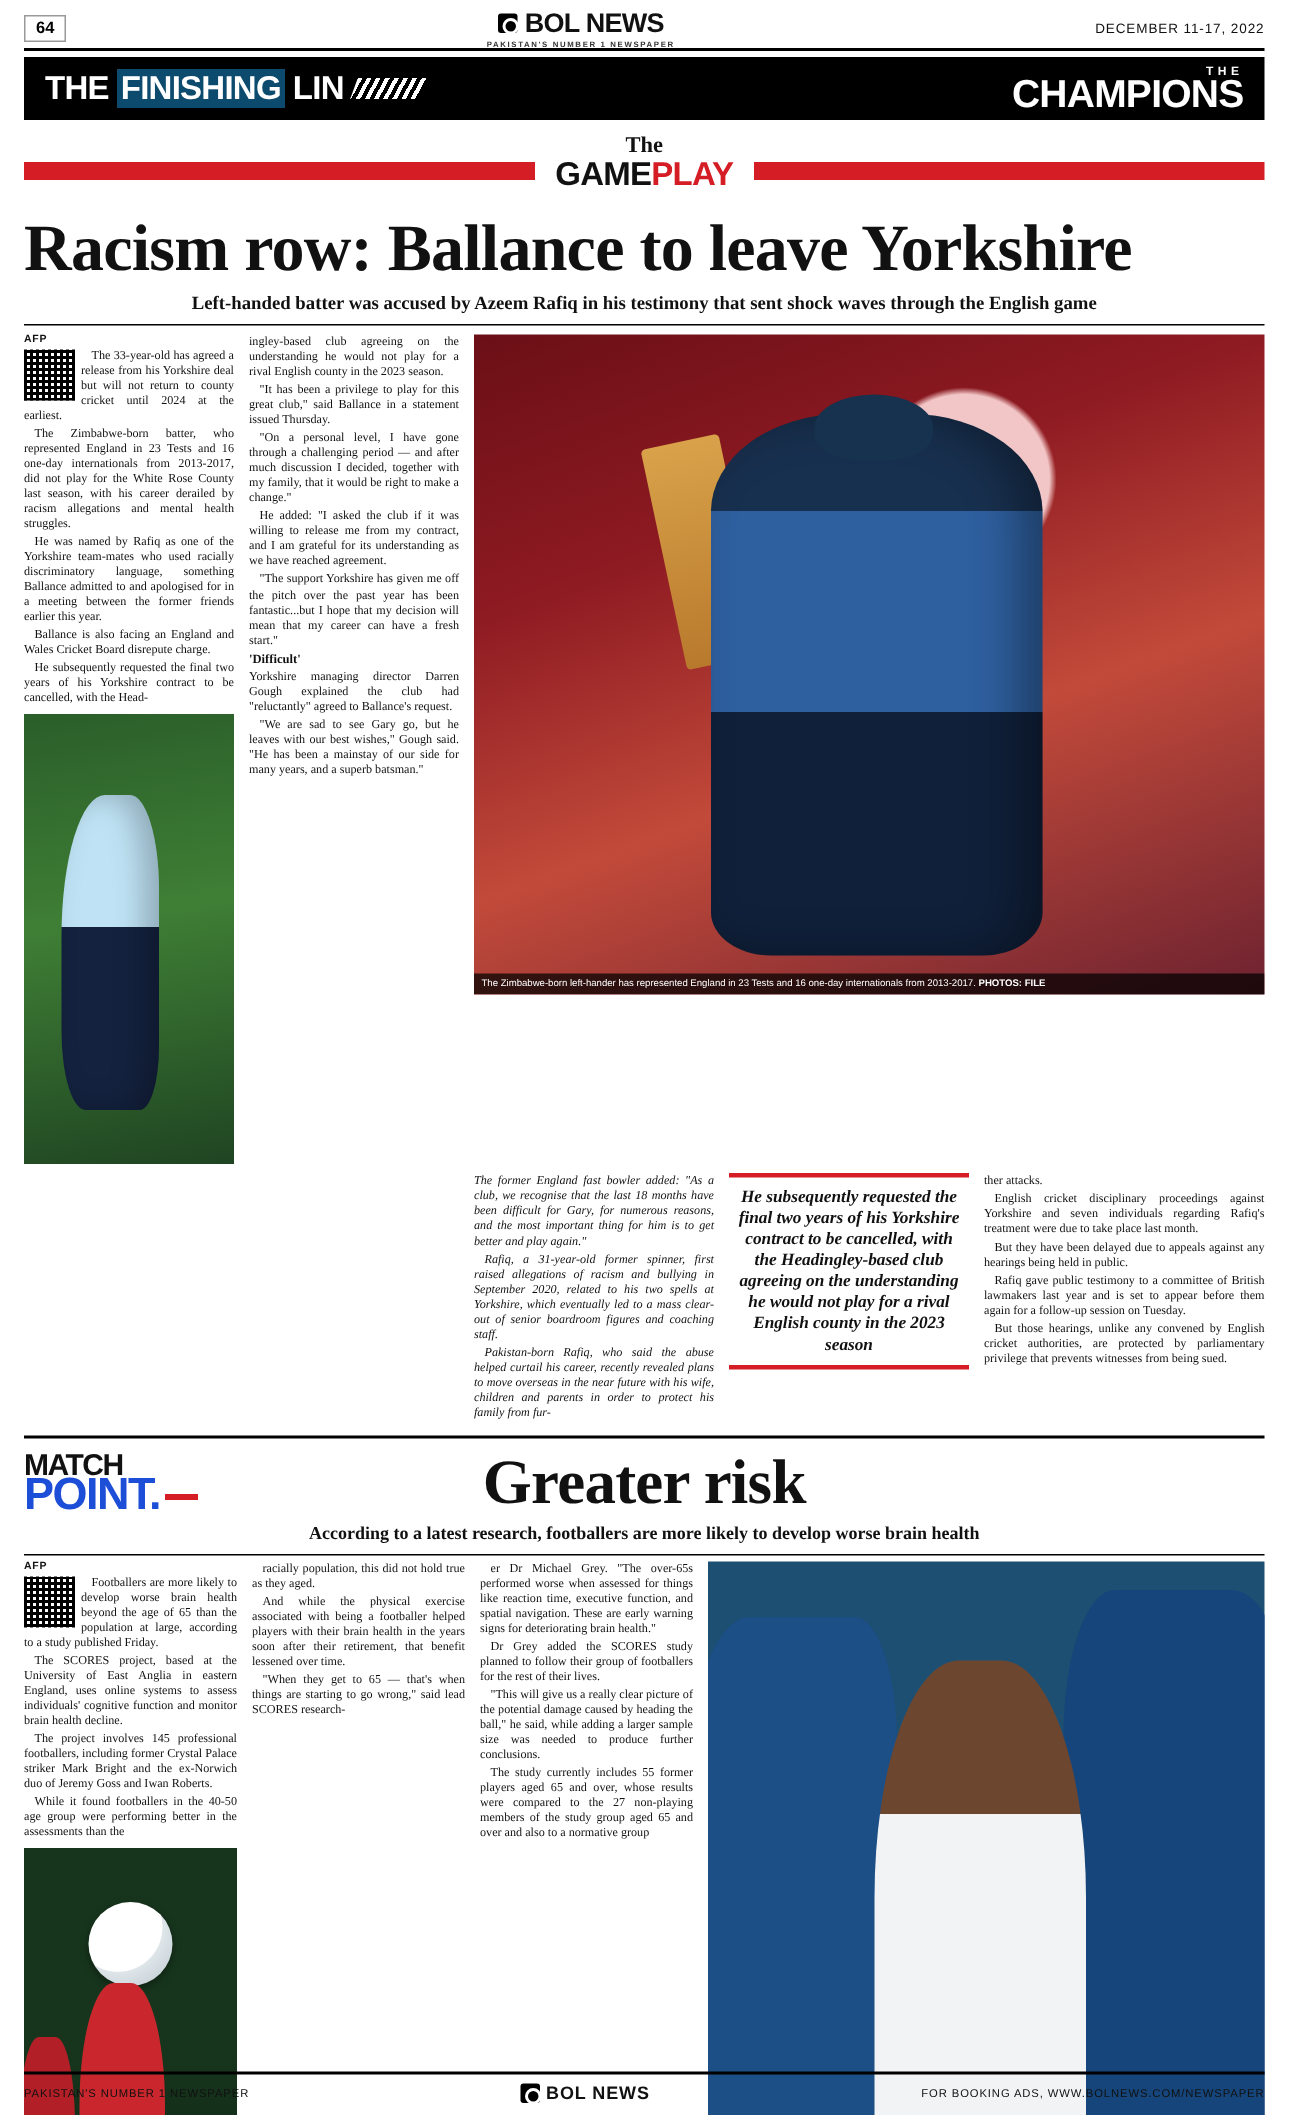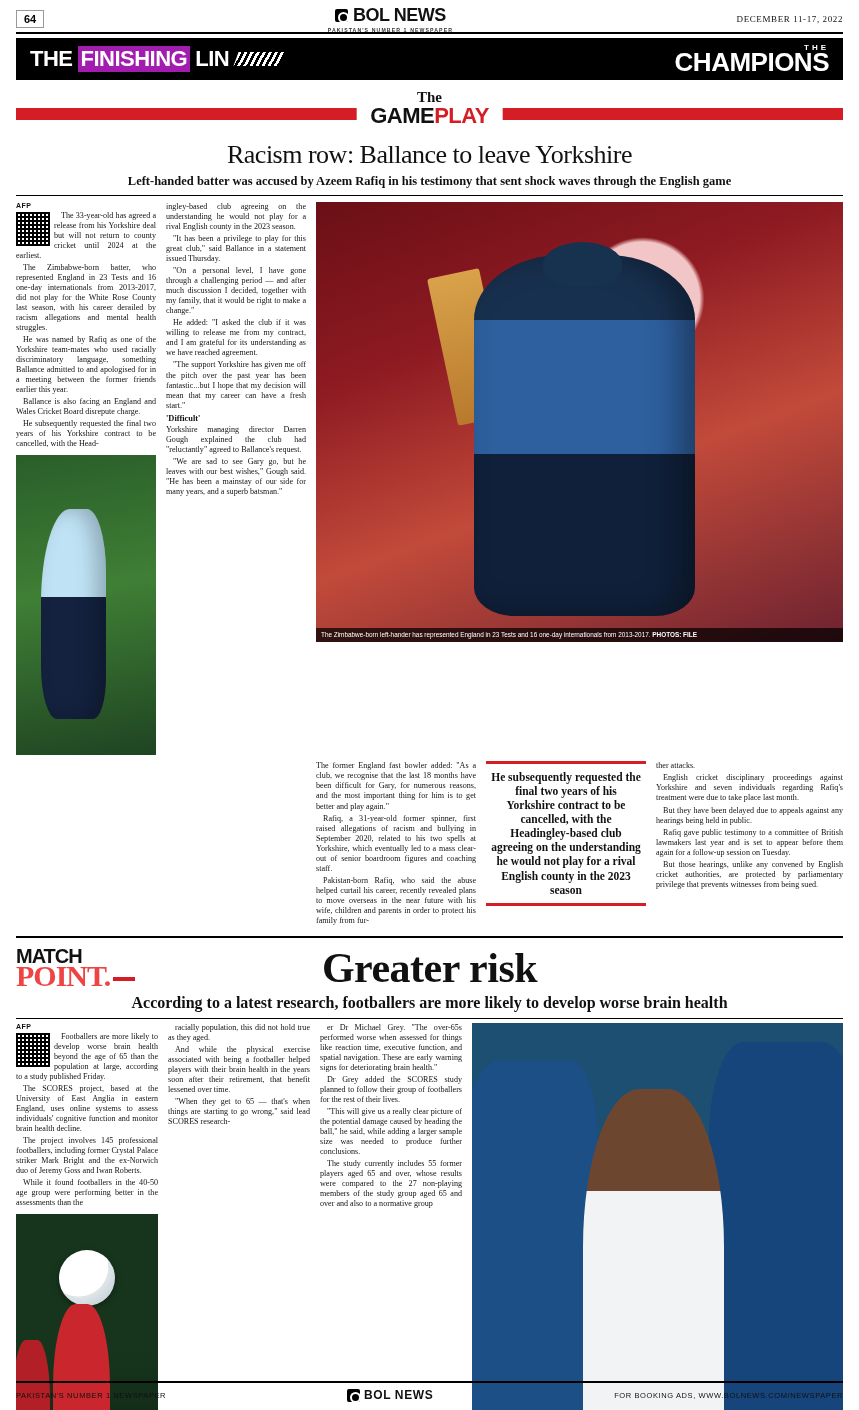--- a/index.html
+++ b/index.html
@@ -25,50 +25,50 @@
   .pagenum {
     border:1px solid #999; font-family:"Liberation Sans",sans-serif;
     font-size: 11px; padding: 2px 7px; color:#000; font-weight:bold;
   }
   .bolnews-top { display:flex; flex-direction:column; align-items:center; }
   .bolnews-line { display:flex; align-items:center; gap:5px; }
   .bol-icon { width:13px; height:13px; background:#000; border-radius:2px; position:relative;}
   .bol-icon:after{content:"";position:absolute;left:3px;top:3px;width:7px;height:7px;border:2px solid #fff;border-radius:50%;}
   .bolnews-name { font-family:"Liberation Sans",sans-serif; font-weight:bold; font-size:18px; letter-spacing:-0.5px;}
   .bolnews-sub { font-family:"Liberation Sans",sans-serif; font-size:5.2px; letter-spacing:1.1px; font-weight:bold; color:#333; margin-top:1px;}
-  .date-top { font-family:Liberation Serif, serif; font-size:9px; letter-spacing:0.6px; color:#111;}
+  .date-top { font-family:Liberation Sans, sans-serif; font-size:9px; letter-spacing:0.6px; color:#111;}
 
   
   .banner {
     display:flex; align-items:center; justify-content:space-between;
     background:#000; color:#fff; height:42px; margin-top:4px; padding: 0 14px;
   }
   .banner-left { font-family:"Liberation Sans",sans-serif; font-weight:bold; font-size:22px; letter-spacing:-0.5px; display:flex; align-items:center; gap:5px;}
-  .fin-hl { background:#a21caf; padding: 0 3px; }
+  .fin-hl { background:#0c4a6e; padding: 0 3px; }
   .banner-left .tail { display:inline-block; width:46px; height:14px; background: repeating-linear-gradient(100deg,#fff 0 3px,#000 3px 6px); transform: skewX(-20deg); margin-left:2px;}
   .banner-right { text-align:right; line-height:0.85; }
   .banner-right .the { font-family:"Liberation Sans",sans-serif; font-size:8px; letter-spacing:3px; font-weight:bold;}
   .banner-right .champ { font-family:"Liberation Sans",sans-serif; font-size:26px; font-weight:bold; letter-spacing:-0.5px;}
   .banner-right .champ .c1 { color:#fff;}
 
   
   .gameplay-wrap { position:relative; margin-top:10px; height:40px; }
   .gameplay-bar { position:absolute; left:0; right:0; top:18px; height:12px; background:#d41d24; }
   .gameplay-box {
     position:absolute; left:50%; transform:translateX(-50%); top:0;
     background:#fff; padding: 0 14px; text-align:center; line-height:1;
   }
   .gameplay-box .the { font-family:"Liberation Serif",serif; font-weight:bold; font-size:15px; }
   .gameplay-box .gp { font-family:"Liberation Sans",sans-serif; font-weight:bold; font-size:22px; letter-spacing:-0.5px;text-align:right;}
   .gameplay-box .gp .red { color:#d41d24; }
 
   
   h1.headline {
-    font-family:"Liberation Serif",serif; font-weight:normal;
-    font-size:26px; text-align:center; margin: 10px 0 4px 0; letter-spacing:-0.5px;
+    font-family:"Liberation Serif",serif; font-weight:bold;
+    font-size:44px; text-align:left; margin: 10px 0 4px 0; letter-spacing:-0.5px;
   }
   .subhead {
     text-align:center; font-family:"Liberation Serif",serif; font-weight:bold;
     font-size:12.5px; margin-bottom:6px;
   }
   .rule-thin { border-top:1px solid #000; margin: 4px 0; }
 
   
   .story1 { display:flex; gap:10px; margin-top:6px; }
   .col { font-size:8.1px; line-height:1.24; text-align:justify; }
@@ -119,36 +119,36 @@
   .pull {
     border-top:3px solid #d41d24; border-bottom:3px solid #d41d24;
     padding:6px 4px; text-align:center; font-weight:bold;
     font-size:11.5px; line-height:1.22; font-family:"Liberation Serif",serif;
   }
 
   
   .story1-bottom { display:flex; gap:10px; margin-top:6px; }
   .b1 { width:140px;}
   .b2 { width:140px;}
-  .b3 { width:160px;}
+  .b3 { width:160px;font-style:italic;}
   .b4 { flex:1;}
 
   .divider-thick { border-top:2px solid #000; margin:8px 0 6px; }
 
   
   .mp-head { display:flex; align-items:flex-start; gap:16px; }
   .matchpoint { line-height:0.82; padding-top:4px; width:150px;}
   .matchpoint .m1 { font-family:"Liberation Sans",sans-serif; font-weight:bold; font-size:20px; letter-spacing:-1px; }
-  .matchpoint .m2 { font-family:Liberation Serif, serif; font-weight:bold; font-size:30px; letter-spacing:-1px; color:#ef4444; }
+  .matchpoint .m2 { font-family:Liberation Sans, sans-serif; font-weight:bold; font-size:30px; letter-spacing:-1px; color:#1d4ed8; }
   .matchpoint .m2 .dash { display:inline-block; width:22px; height:4px; background:#d41d24; vertical-align:middle; margin-left:3px;}
   h2.headline2 {
     flex:1; font-family:"Liberation Serif",serif; font-weight:bold; font-size:42px;
     margin:0; text-align:center; letter-spacing:-0.5px;
   }
-  .subhead2 { text-align:center; font-weight:bold; font-size:16px; margin:2px 0 6px; }
+  .subhead2 { text-align:center; font-weight:bold; font-size:12px; margin:2px 0 6px; }
 
   .story2 { display:flex; gap:10px; }
   .s2c { width:142px; font-size:8.1px; line-height:1.24; text-align:justify;}
   .s2c p { margin:0 0 2px 0; text-indent:7px;}
   .s2right { flex:1; }
   .ph-football { width:100%; height:300px; position:relative; overflow:hidden;
     background:linear-gradient(180deg,#17351d 0 45%, #0c1f11 100%); margin-top:6px;}
   .ph-football .ball{position:absolute; left:30%; top:12%; width:56px;height:56px;border-radius:50%;
     background:radial-gradient(circle at 35% 30%,#fff 0 55%,#dfe6ea 56%,#b9c5cc 100%); box-shadow:0 2px 6px rgba(0,0,0,.4);}
   .ph-football .p1{position:absolute; left:26%; top:30%; width:40%;height:68%;

